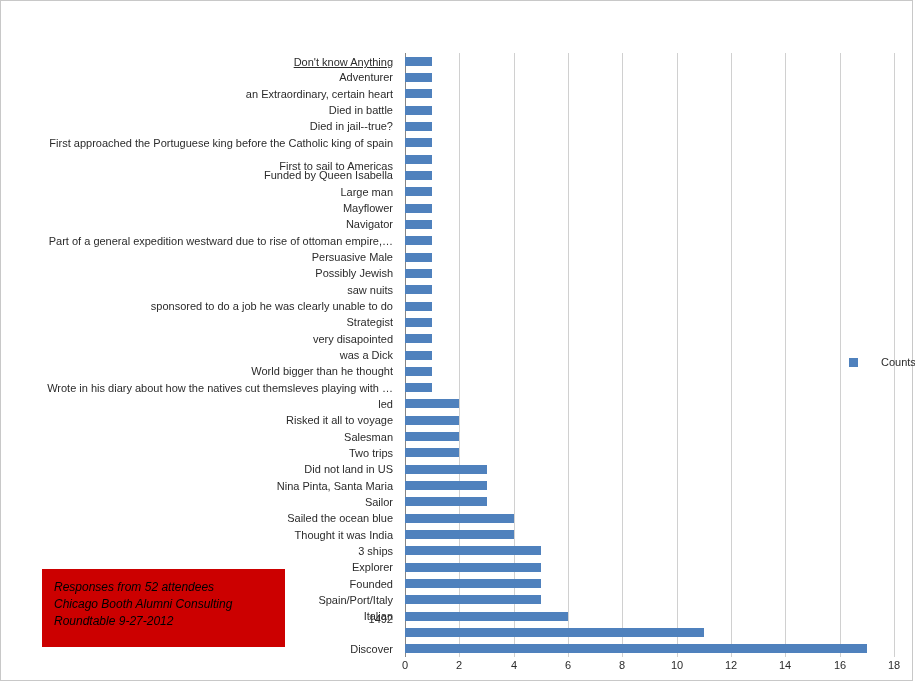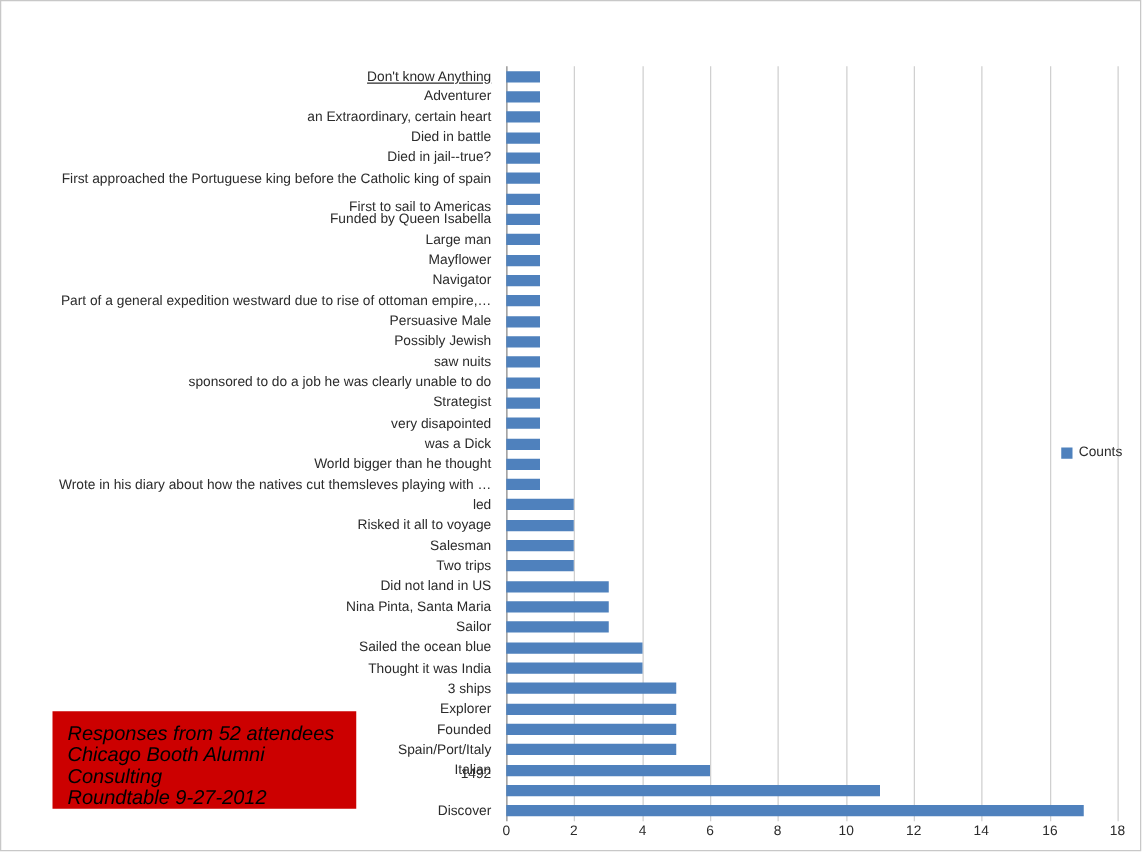--- a/index.html
+++ b/index.html
@@ -104,41 +104,41 @@
     color: #2b2b2b;
     transform: translateX(-50%);
   }
   
   #legend {
     position: absolute;
     left: 848px;
     top: 355px;
     display: flex;
     align-items: center;
-    gap: 5px;
+    gap: 23px;
   }
   #legend-swatch {
     width: 9px;
     height: 9px;
     background: #4f81bd;
   }
   #legend-label {
     font-size: 11px;
     color: #2b2b2b;
   }
   
   #annotation {
     position: absolute;
     left: 41px;
     top: 568px;
     width: 243px;
     height: 78px;
     background: #cc0000;
     color: #000000;
-    font-size: 16px;
+    font-size: 12px;
     font-style: italic;
     padding: 10px 0 0 12px;
     box-sizing: border-box;
     line-height: 17px;
   }
   .ann-line { display: block; }
 </style>
 </head>
 <body>
 

